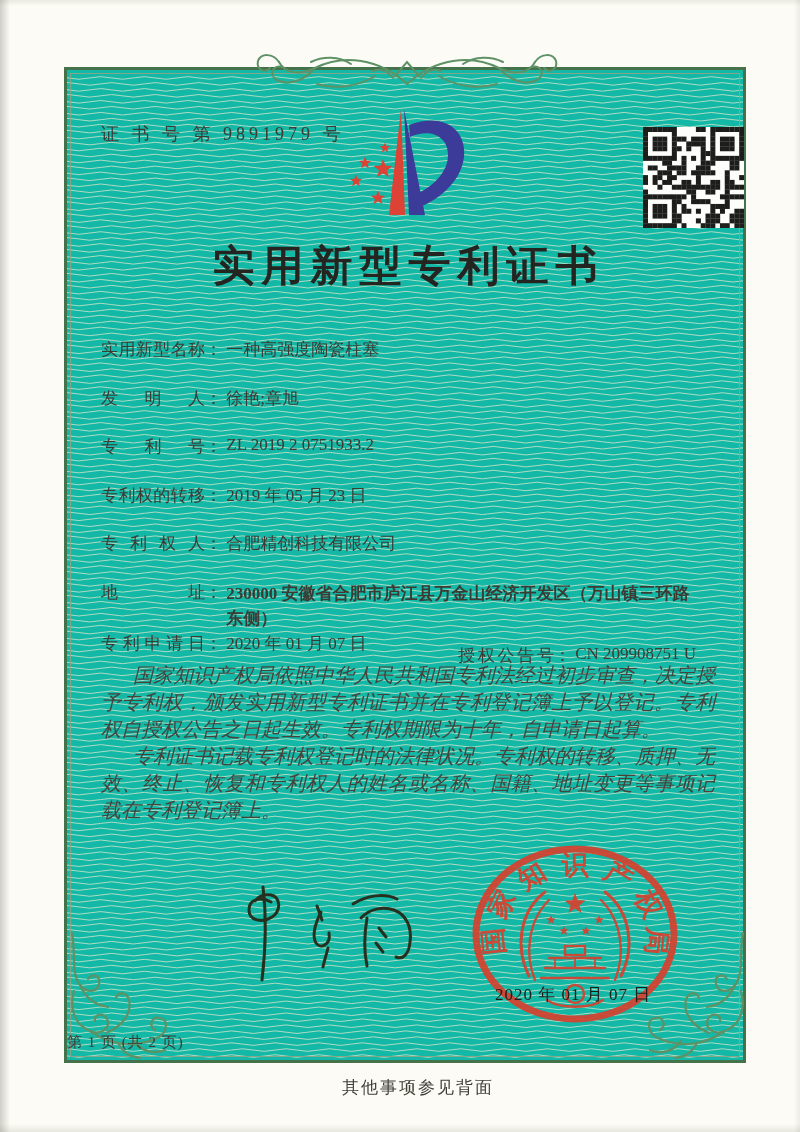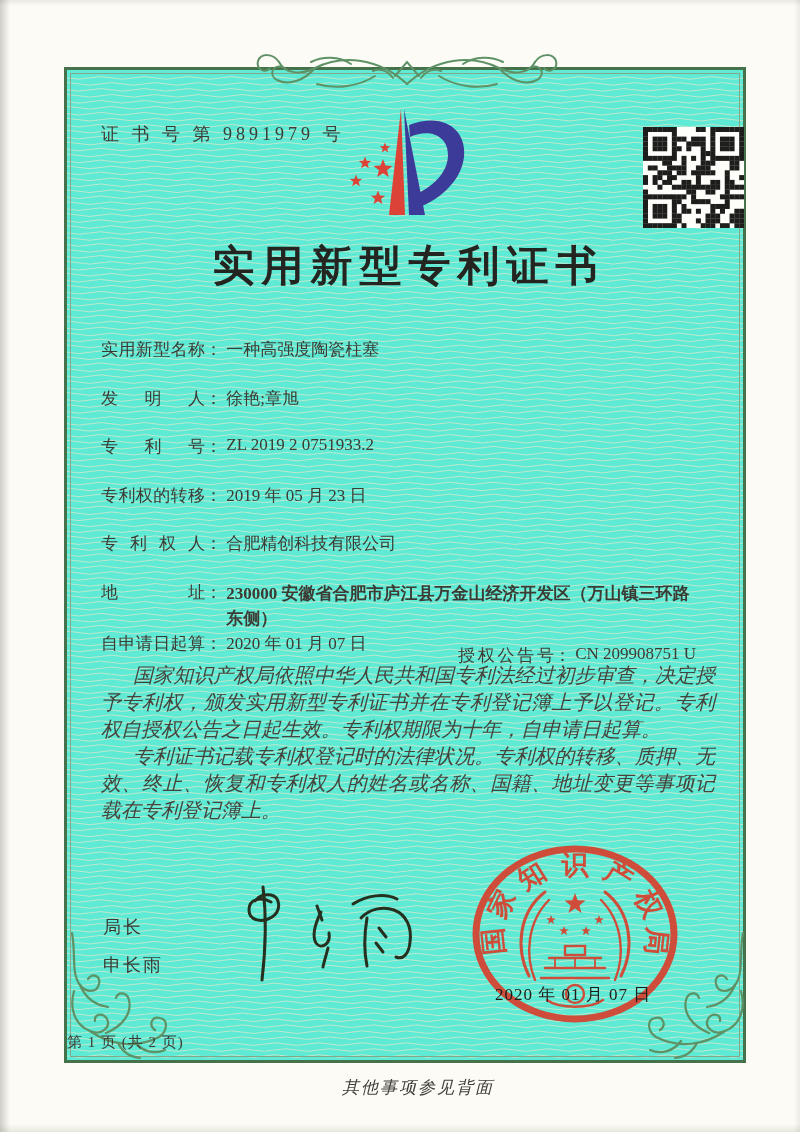--- a/index.html
+++ b/index.html
@@ -17,21 +17,21 @@
   .paper-edge-top { position:absolute; left:0; top:0; width:100%; height:6px;
     background:linear-gradient(to bottom, rgba(120,120,105,.14), rgba(120,120,105,0)); }
   .paper-edge-bottom { position:absolute; left:0; bottom:0; width:100%; height:8px;
     background:linear-gradient(to top, rgba(120,120,105,.16), rgba(120,120,105,0)); }
   .paper-edge-right { position:absolute; right:0; top:0; width:6px; height:100%;
     background:linear-gradient(to left, rgba(120,120,105,.12), rgba(120,120,105,0)); }
 
   .frame {
     position:absolute; left:64px; top:67px; width:682px; height:996px;
     border:3px solid #46724b;
-    background:#5eead4;
+    background:#14b8a6;
   }
   .frame-inner-line {
     position:absolute; left:3px; top:3px; right:3px; bottom:3px;
     border:1px solid #86a689; pointer-events:none;
   }
   .waves { position:absolute; left:0; top:0; width:100%; height:100%; }
 
   .cert-no {
     position:absolute; left:34px; top:52px;
     font-size:18px; letter-spacing:4px; color:#3c3c36;
@@ -66,21 +66,21 @@
 
   .seal { position:absolute; left:398px; top:772px; width:220px; height:188px; }
   .seal-date {
     position:absolute; left:428px; top:913px; font-size:17px; color:#1d1d1a;
     letter-spacing:1px; white-space:nowrap;
   }
 
   .footer-page { position:absolute; left:0; top:963px; width:100%; 
     font-size:15px; color:#3b3b34; letter-spacing:1px; }
   .back-note { position:absolute; left:0; top:1076px; width:100%; text-align:center;
-    font-size:17px; color:#3f3f38; font-style:italic; letter-spacing:2px;padding-left:36px; }
+    font-size:17px; color:#3f3f38; letter-spacing:2px;padding-left:36px; }
 
   .flourish { position:absolute; width:110px; height:132px; }
   .flourish.bl { left:-1px; top:861px; }
   .flourish.br { left:572px; top:861px; transform:scaleX(-1); }
   .top-ornament { position:absolute; left:184px; top:-26px; width:312px; height:60px; }
 
   svg { display:block; }
 </style>
 </head>
 <body>
@@ -573,38 +573,34 @@
     </div>
     <div class="field-row" style="top:194px">
       <span class="field-label">专利权人</span><span class="field-colon">：</span>
       <span class="field-value">合肥精创科技有限公司</span>
     </div>
     <div class="field-row" style="top:243px">
       <span class="field-label">地址</span><span class="field-colon">：</span>
       <span class="field-value wrap">230000 安徽省合肥市庐江县万金山经济开发区（万山镇三环路东侧）</span>
     </div>
     <div class="field-row" style="top:294px">
-      <span class="field-label">自申请日起算</span><span class="field-colon">：</span>
+      <span class="field-label">专利申请日</span><span class="field-colon">：</span>
       <span class="field-value">2020 年 01 月 07 日</span>
       <span class="pair2">
         <span class="field-label" style="width:96px">授权公告号</span><span class="field-colon">：</span>
         <span class="field-value">CN 209908751 U</span>
       </span>
     </div>
   </div>
 
   <div class="paragraphs">
     <p>国家知识产权局依照中华人民共和国专利法经过初步审查，决定授予专利权，颁发实用新型专利证书并在专利登记簿上予以登记。专利权自授权公告之日起生效。专利权期限为十年，自申请日起算。</p>
     <p>专利证书记载专利权登记时的法律状况。专利权的转移、质押、无效、终止、恢复和专利权人的姓名或名称、国籍、地址变更等事项记载在专利登记簿上。</p>
   </div>
 
-  <div class="commissioner">
-    <div>局长</div>
-    <div>申长雨</div>
-  </div>
 
   <svg class="signature" viewBox="0 0 216 104">
     <g stroke="#26301f" stroke-width="3" fill="none" stroke-linecap="round" stroke-linejoin="round">
       <path d="M46,20 C36,14 24,17 24,28 C24,39 38,41 47,35 C57,28 55,15 46,13 C40,12 33,14 30,19"></path>
       <path d="M38,5 C41,30 41,64 37,98"></path>
       <path d="M92,24 L97,38"></path>
       <path d="M96,30 C90,42 87,54 91,61 C96,68 106,62 104,51"></path>
       <path d="M103,66 C101,74 99,80 98,85"></path>
       <path d="M128,22 C142,13 160,11 172,17"></path>
       <path d="M136,36 C144,27 158,24 169,28 C182,33 187,46 185,60 C184,72 178,78 171,75"></path>

